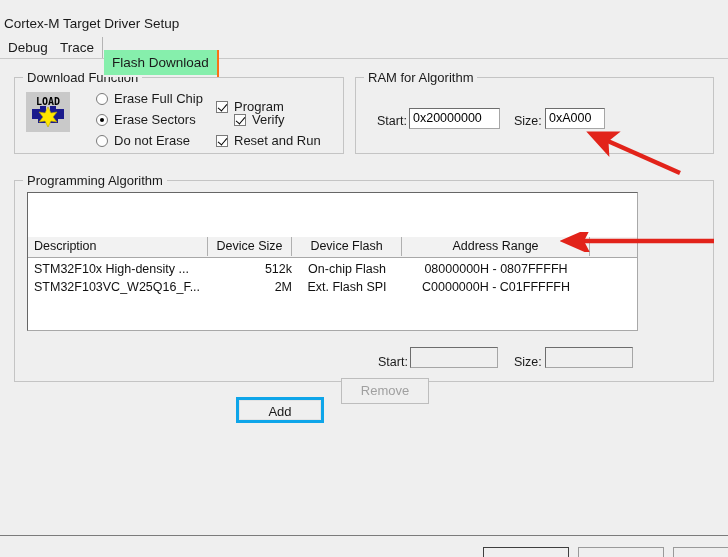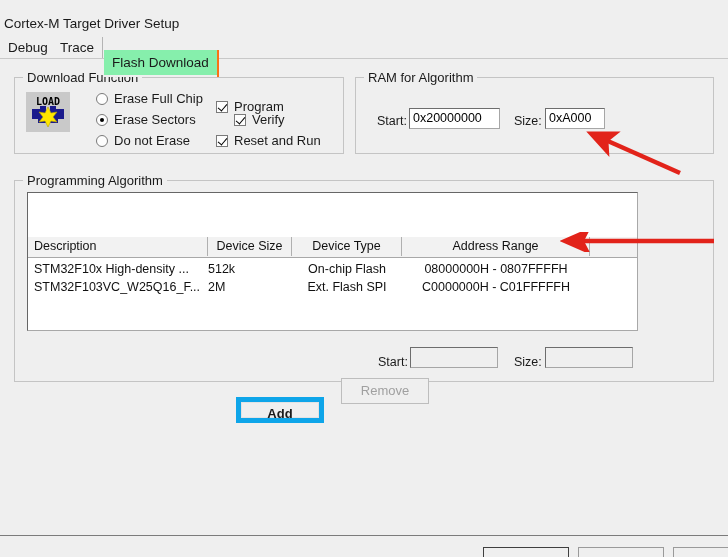--- a/index.html
+++ b/index.html
@@ -238,40 +238,39 @@
     position: absolute;
     top: 0;
     height: 18px;
     line-height: 18px;
     font-size: 12.5px;
     color: #111;
     white-space: nowrap;
     overflow: hidden;
   }
   .cell.c0 { left: 0;     width: 180px; padding-left: 6px; text-align: left; }
-  .cell.c1 { left: 180px; width: 84px;  text-align: left; }
+  .cell.c1 { left: 180px; width: 84px;  text-align: right; }
   .cell.c2 { left: 264px; width: 110px; text-align: center; }
   .cell.c3 { left: 374px; width: 188px; text-align: center; }
 
   
   .btn {
     position: absolute;
     box-sizing: border-box;
     background: #efefef;
     border: 1px solid #8c8c8c;
     font-size: 13px;
     color: #1a1a1a;
     text-align: center;
     line-height: 24px;
     height: 26px;
   }
   .btn.focus {
-    border: 5px solid #0ea5e9;
+    border: 3px solid #0ea5e9;
     box-shadow: 0 0 0 1px #e3e3e3 inset;
-    font-weight: bold;
   }
   .btn.disabled {
     color: #a0a0a0;
     border-color: #bdbdbd;
   }
 
   
   .sep-line {
     position: absolute;
     left: 0;
@@ -351,21 +350,21 @@
 <div class="field" style="left:545px; top:108px; width:60px;">0xA000</div>
 
 <div class="group" id="grp-prog">
   <div class="legend">Programming Algorithm</div>
 </div>
 
 <div class="listbox">
   <div class="hdr-row">
     <div class="hdr-cell c0">Description</div>
     <div class="hdr-cell c1">Device Size</div>
-    <div class="hdr-cell c2">Device Type</div>
+    <div class="hdr-cell c2">Device Flash</div>
     <div class="hdr-cell c3">Address Range</div>
     <div class="hdr-cell c4"></div>
   </div>
   <div class="row" style="margin-top:2px;">
     <div class="cell c0">STM32F10x High-density ...</div>
     <div class="cell c1">512k</div>
     <div class="cell c2">On-chip Flash</div>
     <div class="cell c3">08000000H - 0807FFFFH</div>
   </div>
   <div class="row">

